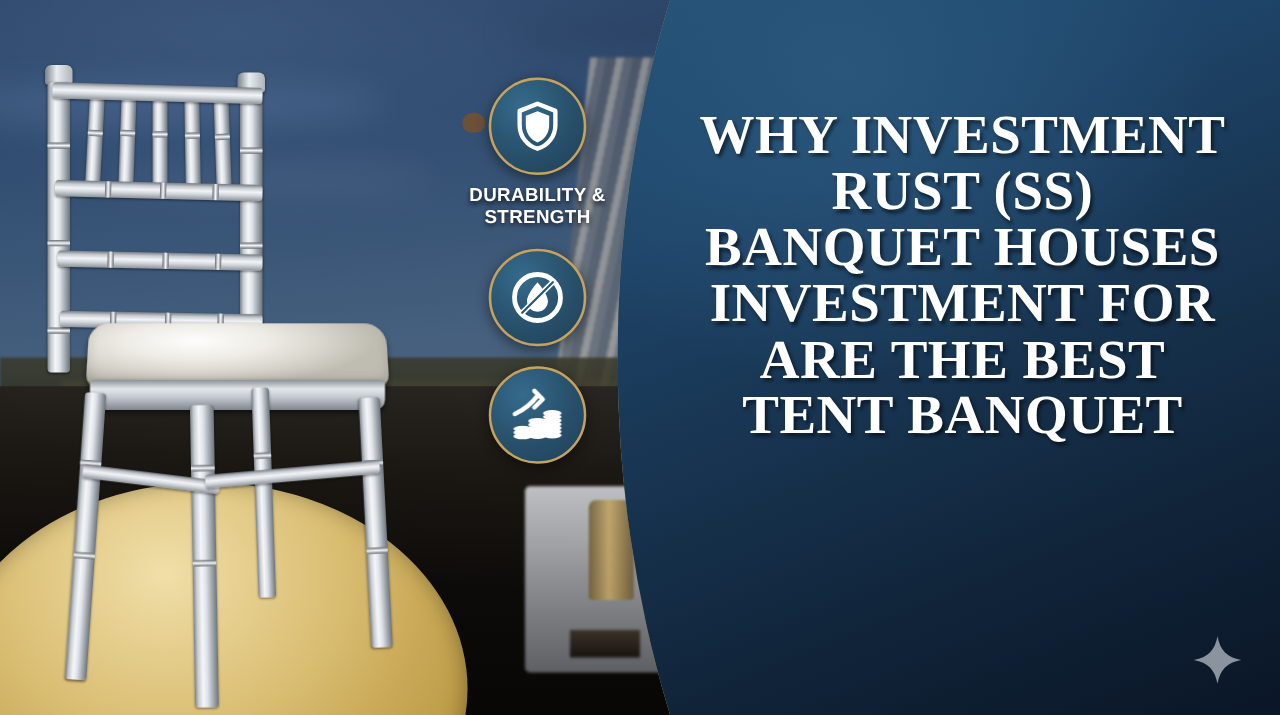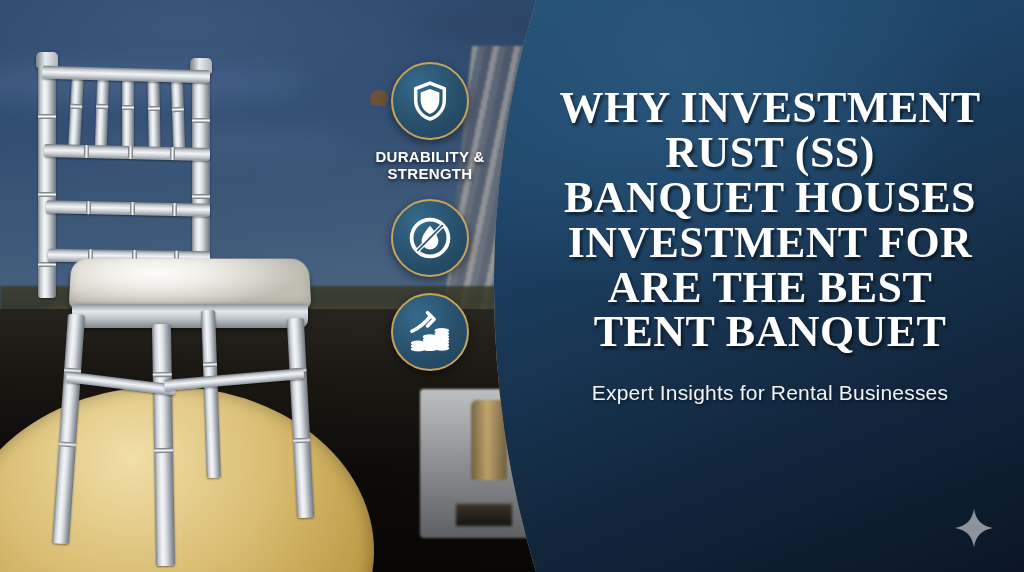--- a/index.html
+++ b/index.html
@@ -415,21 +415,20 @@
 
     <div class="panelText">
       <div class="headline">
         <span class="ln">WHY INVESTMENT</span>
         <span class="ln">RUST (SS)</span>
         <span class="ln">BANQUET HOUSES</span>
         <span class="ln">INVESTMENT FOR</span>
         <span class="ln">ARE THE BEST</span>
         <span class="ln">TENT BANQUET</span>
       </div>
-      <div class="subtitle">Expert Insights for Rental Businesses</div>
     </div>
 
     <svg class="sparkle" viewBox="0 0 40 40">
       <path d="M20 1 C22.2 12.5 27.5 17.8 39 20 C27.5 22.2 22.2 27.5 20 39 C17.8 27.5 12.5 22.2 1 20 C12.5 17.8 17.8 12.5 20 1 Z" fill="#8b949e"></path>
     </svg>
   </div>
 
 </div>
 
 </body></html>

